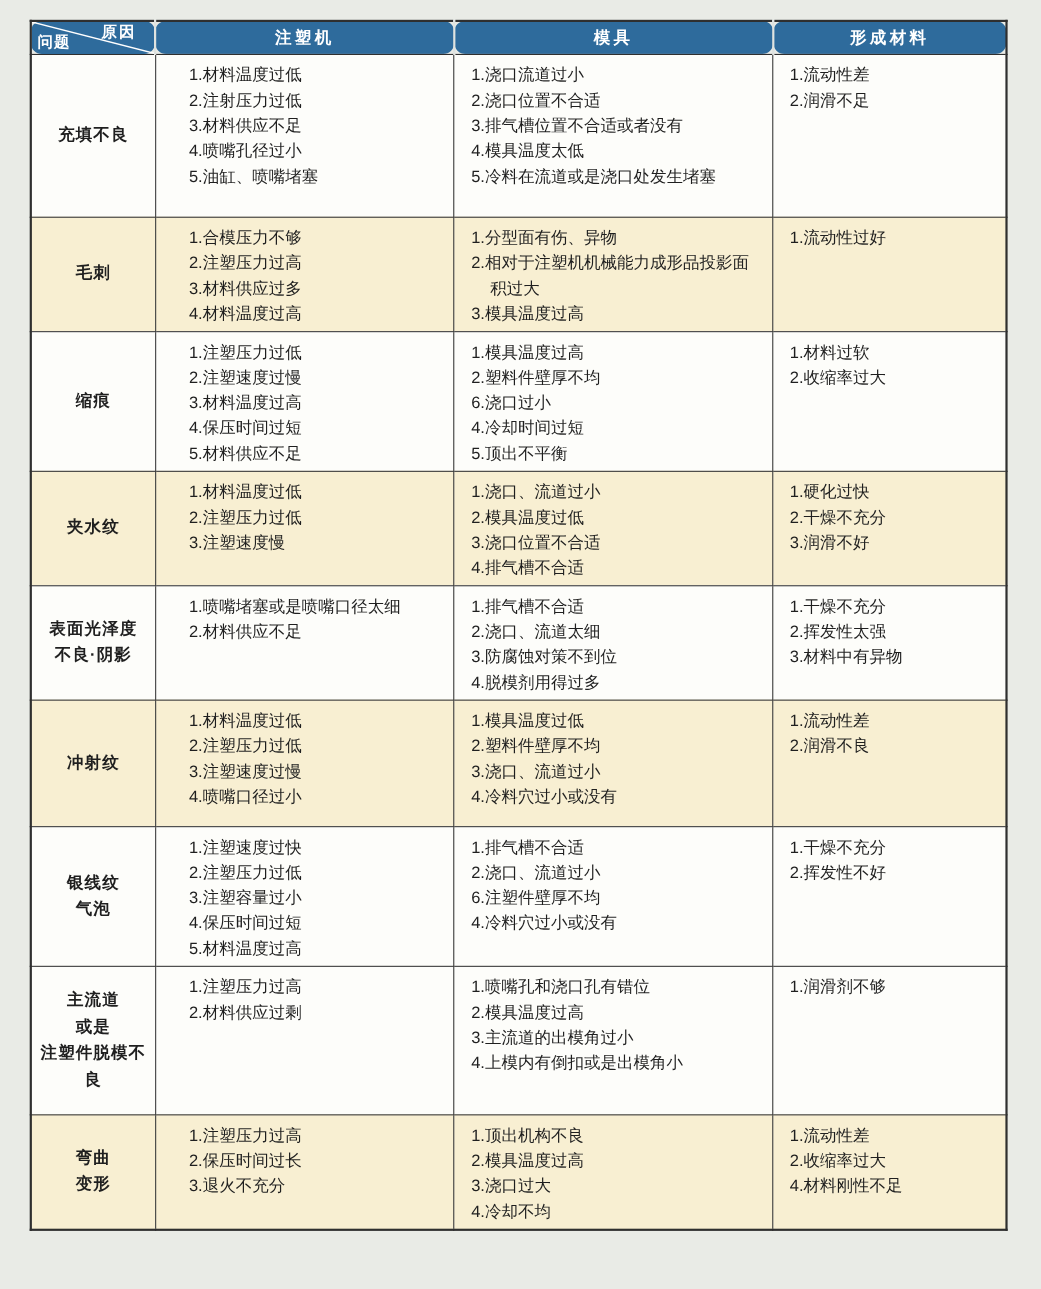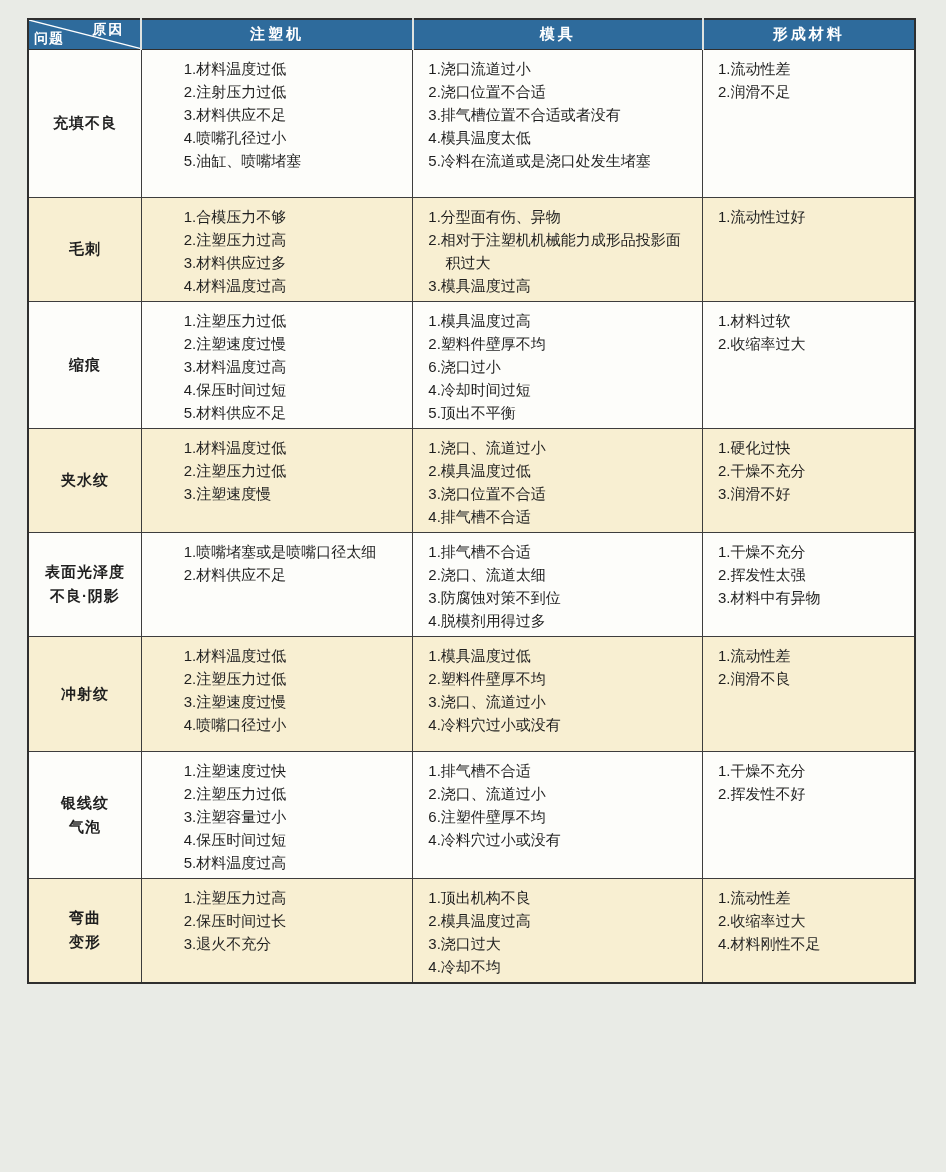--- a/index.html
+++ b/index.html
@@ -28,20 +28,21 @@
     background: #2e6b9c;
     color: #ffffff;
     font-size: 15px;
     font-weight: bold;
     letter-spacing: 3px;
     height: 30px;
     text-align: center;
     vertical-align: middle;
     border-left: 2px solid #dfe3e0;
     border-bottom: 1px solid #2f2f2f;
+    border-radius: 10px;
   }
   thead th:first-child { border-left: none; }
   th.corner {
     position: relative;
     padding: 0;
     letter-spacing: 0;
   }
   th.corner svg { position: absolute; left: 0; top: 0; width: 100%; height: 100%; }
   .corner-top {
     position: absolute; top: 1px; right: 16px;
@@ -66,21 +67,21 @@
     letter-spacing: 1px;
     white-space: pre-line;
     line-height: 24px;
     padding: 2px;
   }
   td.causes {
     vertical-align: top;
     padding: 7px 8px 4px 15px;
     line-height: 23px;
   }
-  td.causes.machine { padding-left: 42px; }
+  td.causes.machine { padding-left: 30px; }
   .cause-item {
     padding-left: 1.15em;
     text-indent: -1.15em;
   }
 </style>
 </head>
 <body>
 
 <div class="page">
   <table class="grid">
@@ -235,20 +236,38 @@
             <div class="cause-item">1.排气槽不合适</div>
             <div class="cause-item">2.浇口、流道过小</div>
             <div class="cause-item">6.注塑件壁厚不均</div>
             <div class="cause-item">4.冷料穴过小或没有</div>
           </td>
           <td class="causes material">
             <div class="cause-item">1.干燥不充分</div>
             <div class="cause-item">2.挥发性不好</div>
           </td>
         </tr>
+        <tr style="height: 135px;">
+          <th class="problem">主流道
+或是
+注塑件脱模不良</th>
+          <td class="causes machine">
+            <div class="cause-item">1.注塑压力过高</div>
+            <div class="cause-item">2.材料供应过剩</div>
+          </td>
+          <td class="causes mold">
+            <div class="cause-item">1.喷嘴孔和浇口孔有错位</div>
+            <div class="cause-item">2.模具温度过高</div>
+            <div class="cause-item">3.主流道的出模角过小</div>
+            <div class="cause-item">4.上模内有倒扣或是出模角小</div>
+          </td>
+          <td class="causes material">
+            <div class="cause-item">1.润滑剂不够</div>
+          </td>
+        </tr>
         <tr class="shaded" style="height: 100px;">
           <th class="problem">弯曲
 变形</th>
           <td class="causes machine">
             <div class="cause-item">1.注塑压力过高</div>
             <div class="cause-item">2.保压时间过长</div>
             <div class="cause-item">3.退火不充分</div>
           </td>
           <td class="causes mold">
             <div class="cause-item">1.顶出机构不良</div>

